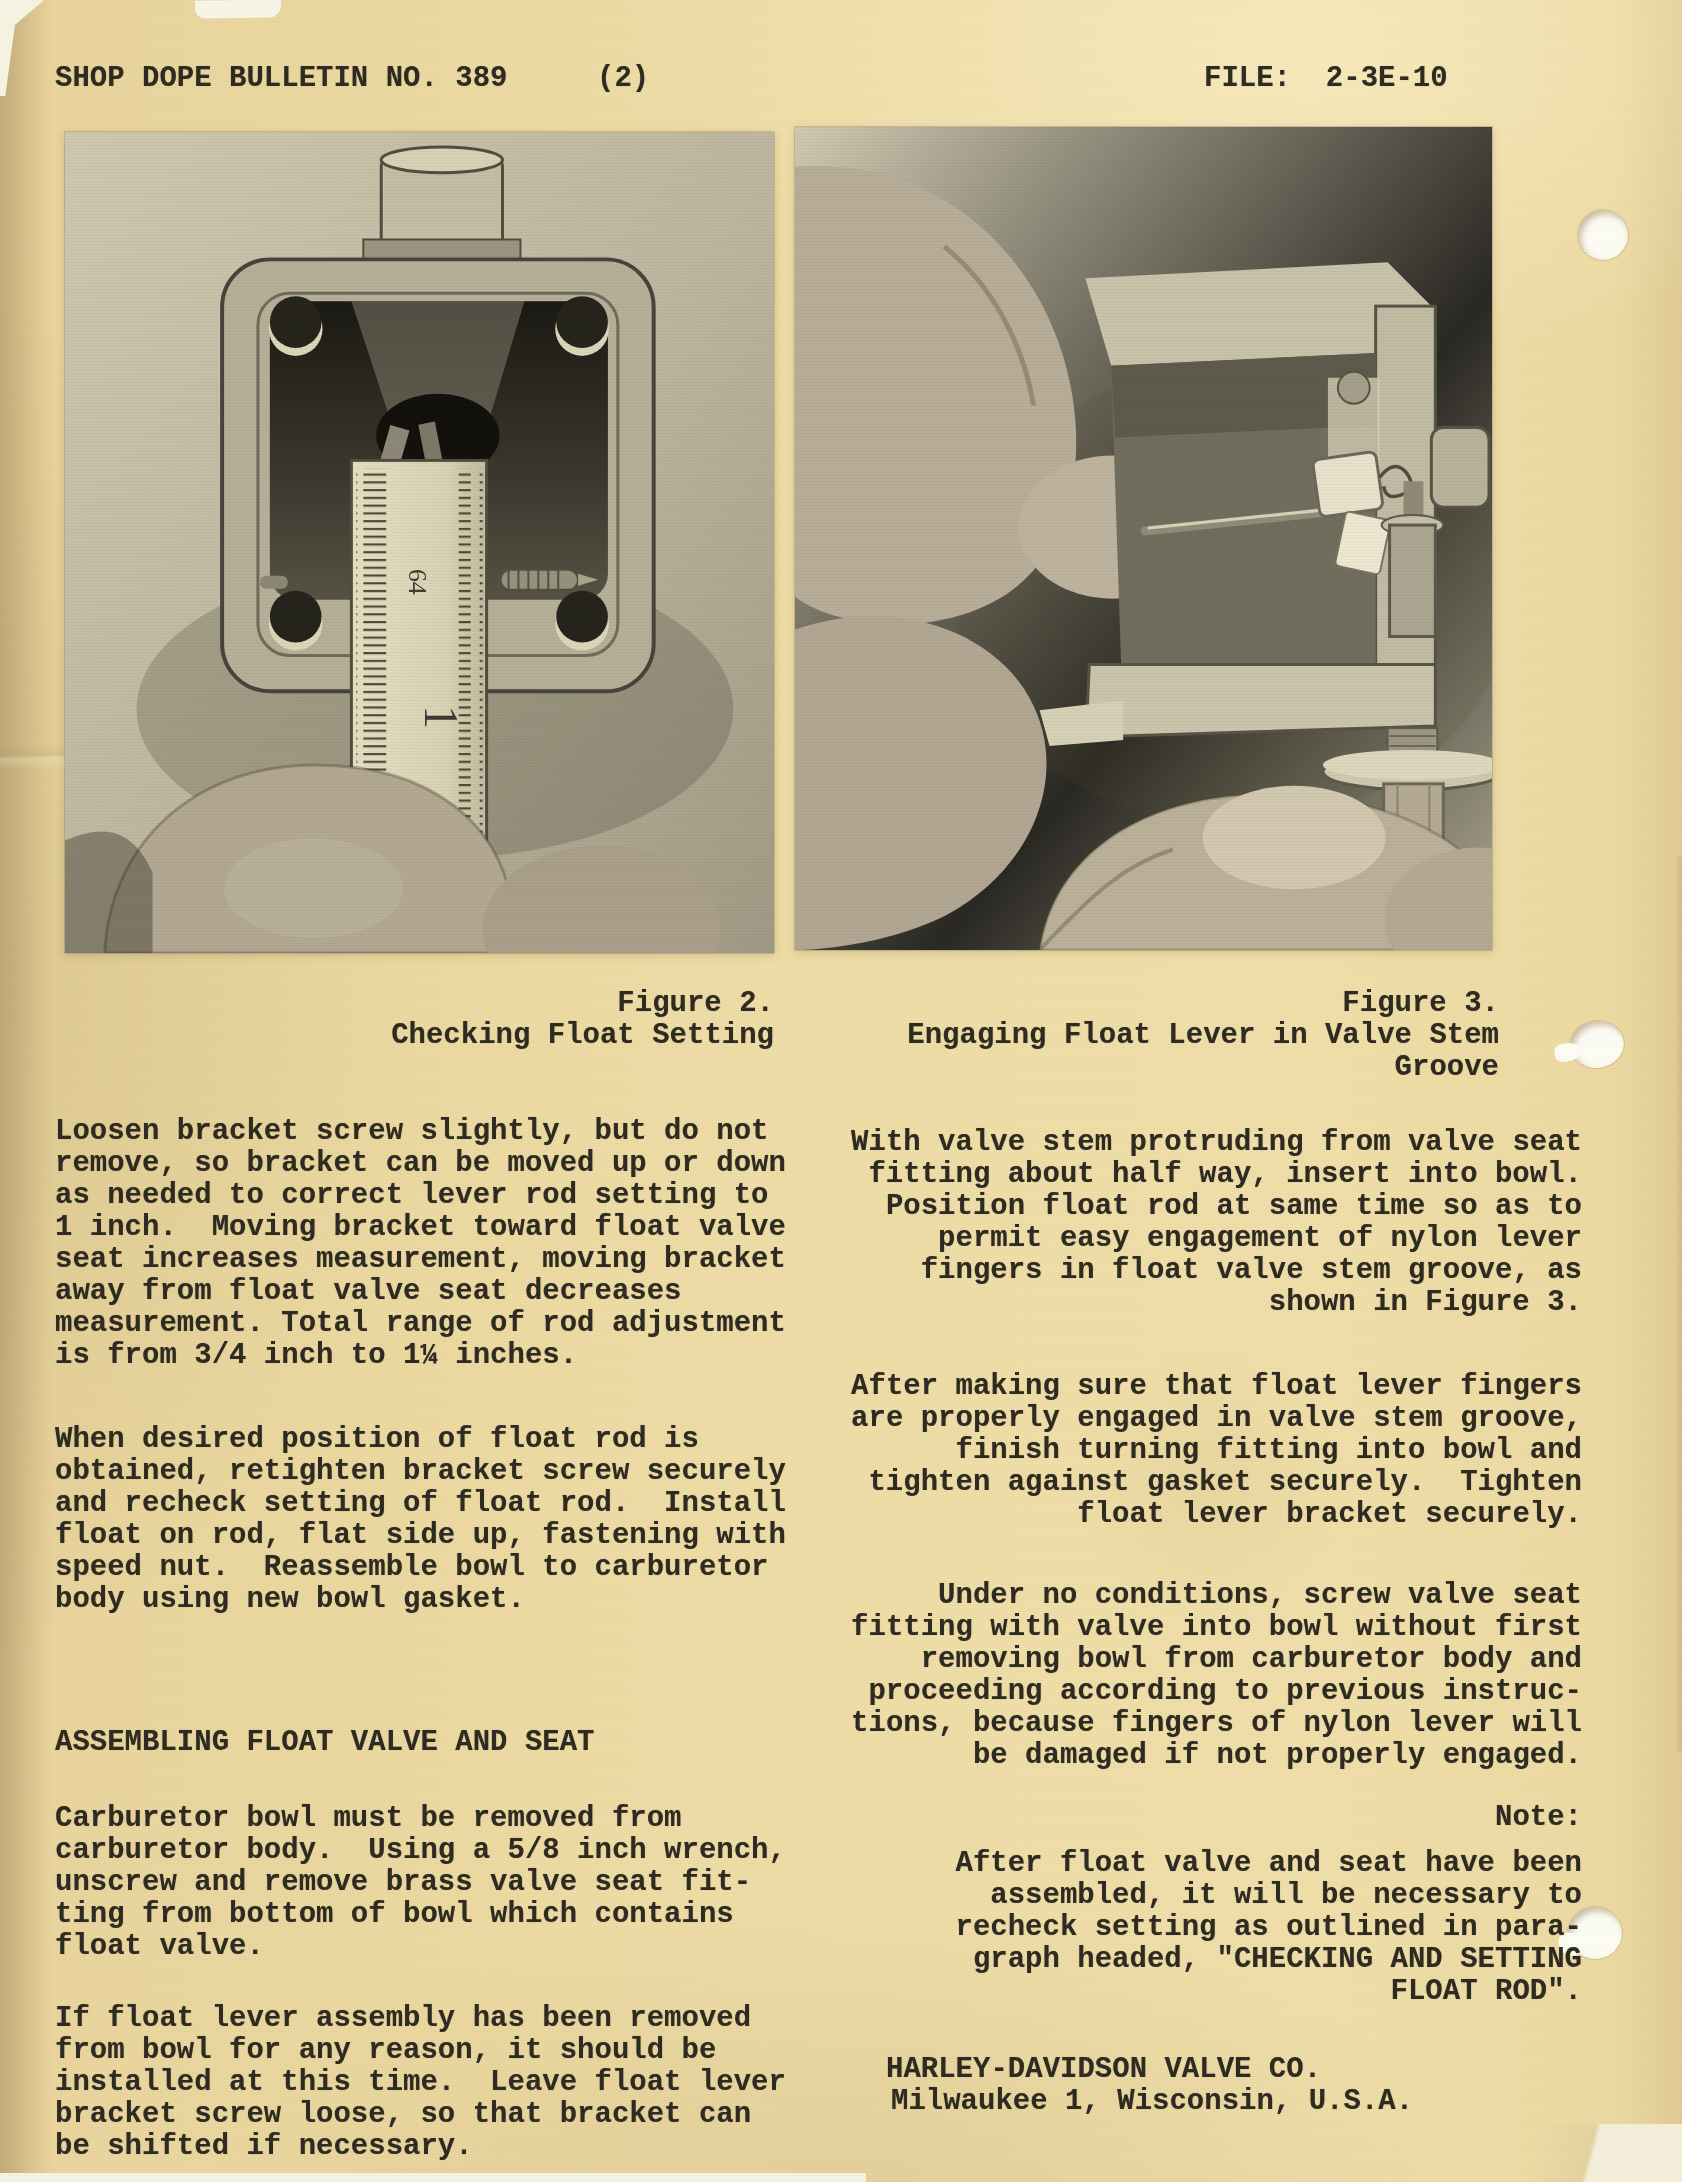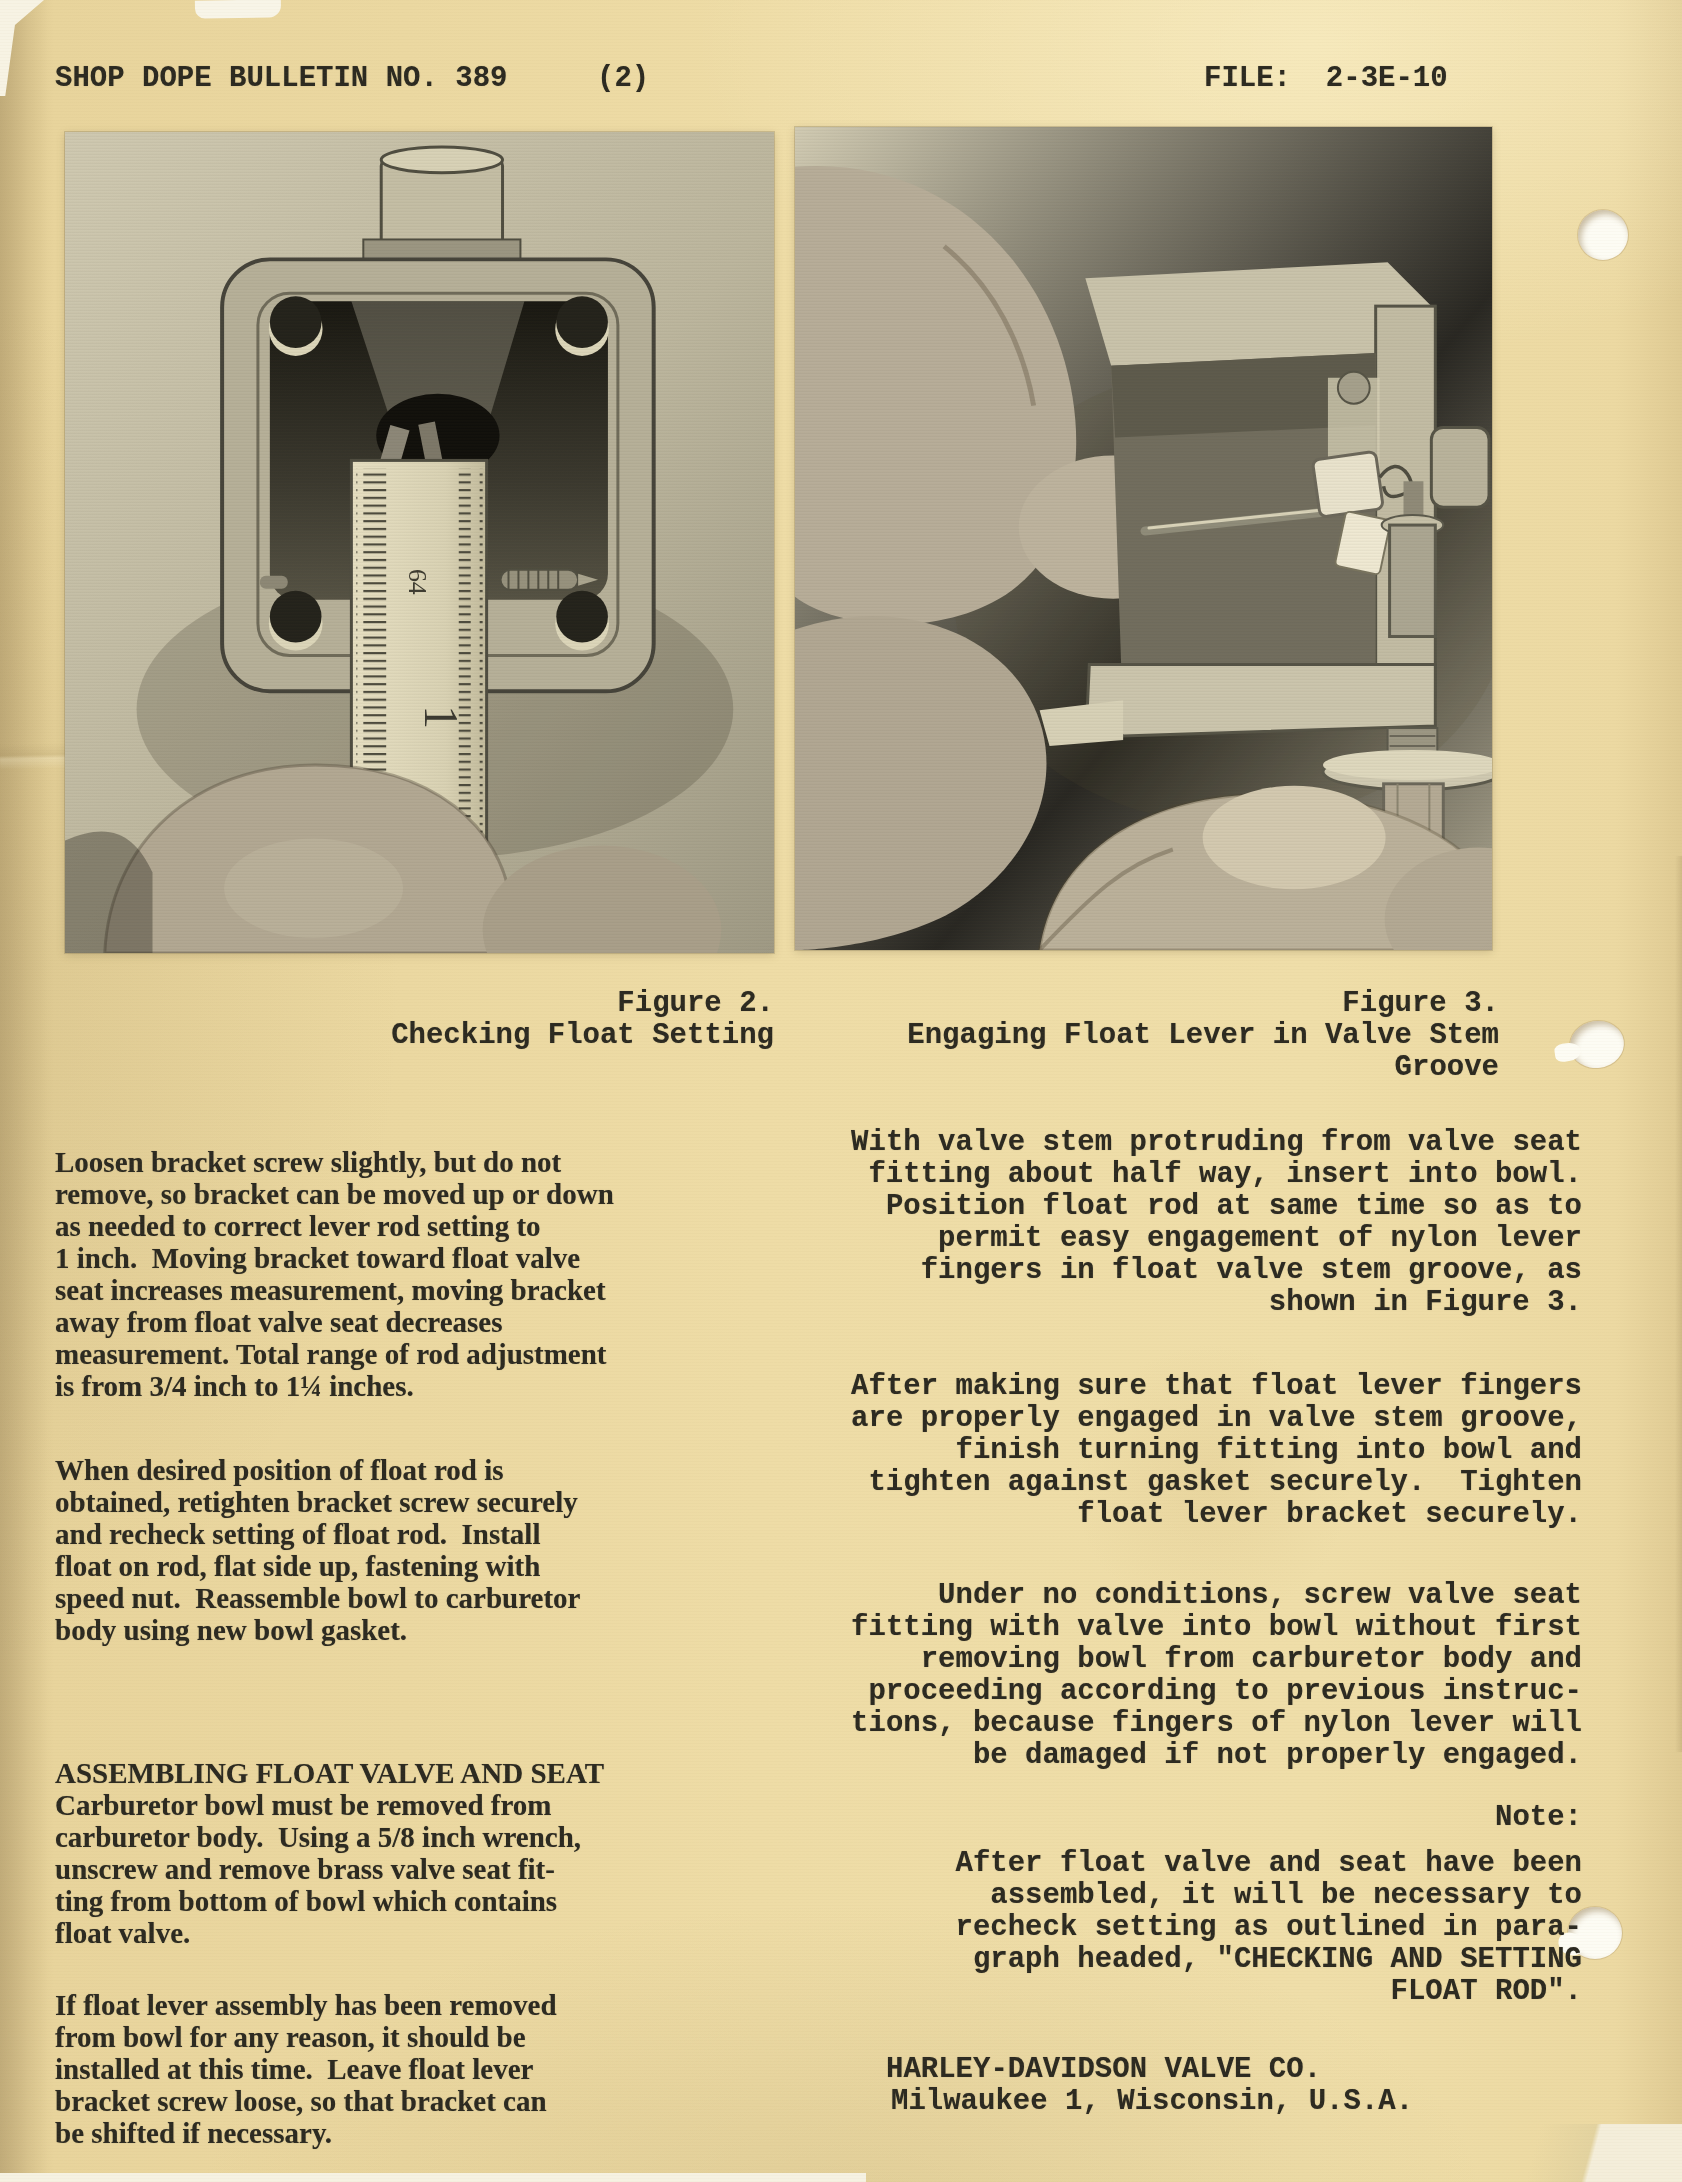--- a/index.html
+++ b/index.html
@@ -56,27 +56,27 @@
   .photo svg{display:block;width:100%;height:100%;}
   .photo::after{content:"";position:absolute;inset:0;pointer-events:none;
     background:repeating-linear-gradient(0deg, rgba(70,62,40,.05) 0 1px, transparent 1px 3px),
                radial-gradient(ellipse 120% 120% at 50% 45%, transparent 60%, rgba(80,70,45,.14) 100%);}
   .photo-f2{left:65px;top:132px;width:709px;height:821px;}
   .photo-f3{left:795px;top:127px;width:697px;height:823px;}
   .caption{position:absolute;text-align:right;}
   .cap-f2{left:65px;top:988px;width:709px;}
   .cap-f3{left:791px;top:988px;width:708px;}
   .col{position:absolute;}
-  .col-left{left:55px;top:1146px;width:771px;font-family:Liberation Serif, serif;}
+  .col-left{left:55px;top:1116px;width:771px;}
   .col-right{left:811px;top:1127px;width:771px;text-align:right;}
   .para{margin:0;}
   .col-left .p1{margin-bottom:52px;}
   .col-left .p2{margin-bottom:111px;}
   .col-left .hd{}
-  .col-left .p3{margin-bottom:40px;}
+  .col-left .p3{margin-bottom:40px;margin-top:44px;}
   .col-right .p1{margin-bottom:52px;}
   .col-right .p2{margin-bottom:49px;}
   .col-right .p3{margin-bottom:30px;}
   .col-right .note-label{margin-bottom:14px;}
   .note-body{padding-left:36px;}
   .footer{position:absolute;left:886px;top:2054px;line-height:39px;}
   .footer .addr{padding-left:5px;}
 </style>
 </head>
 <body>

